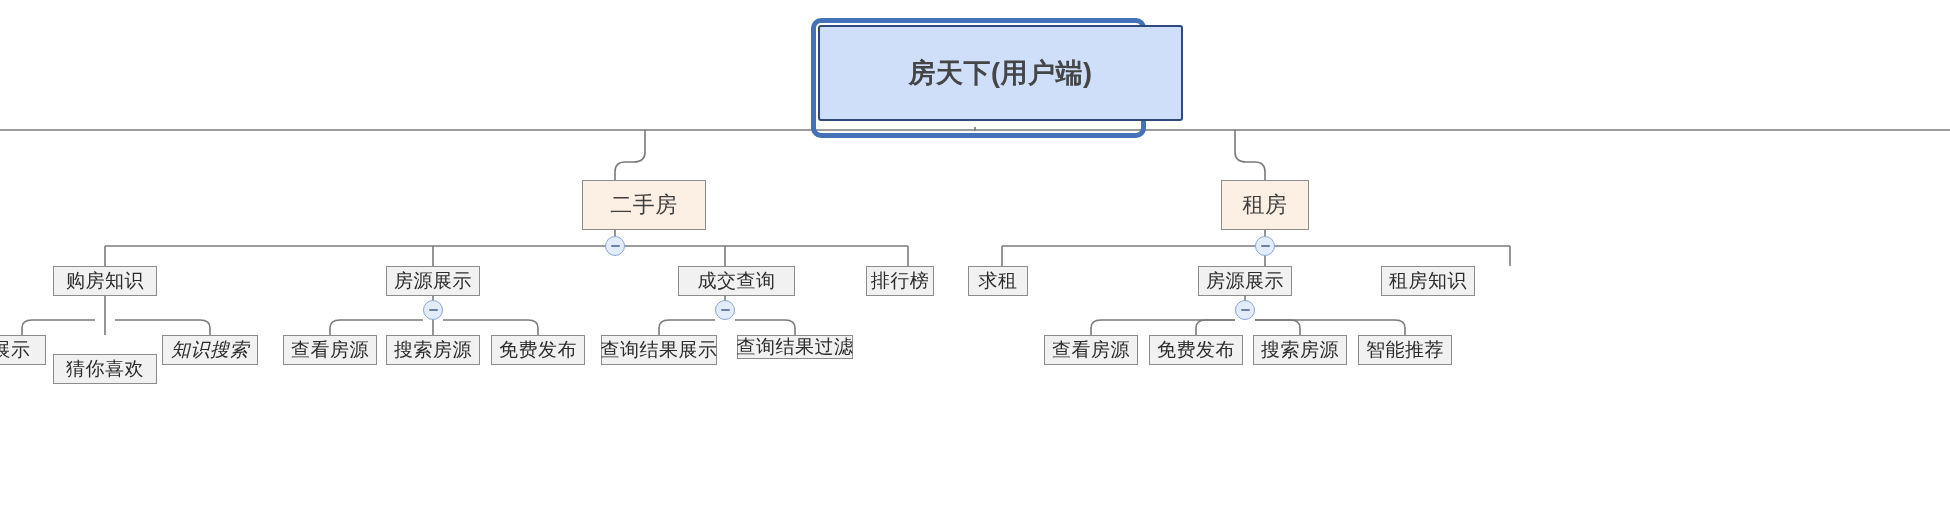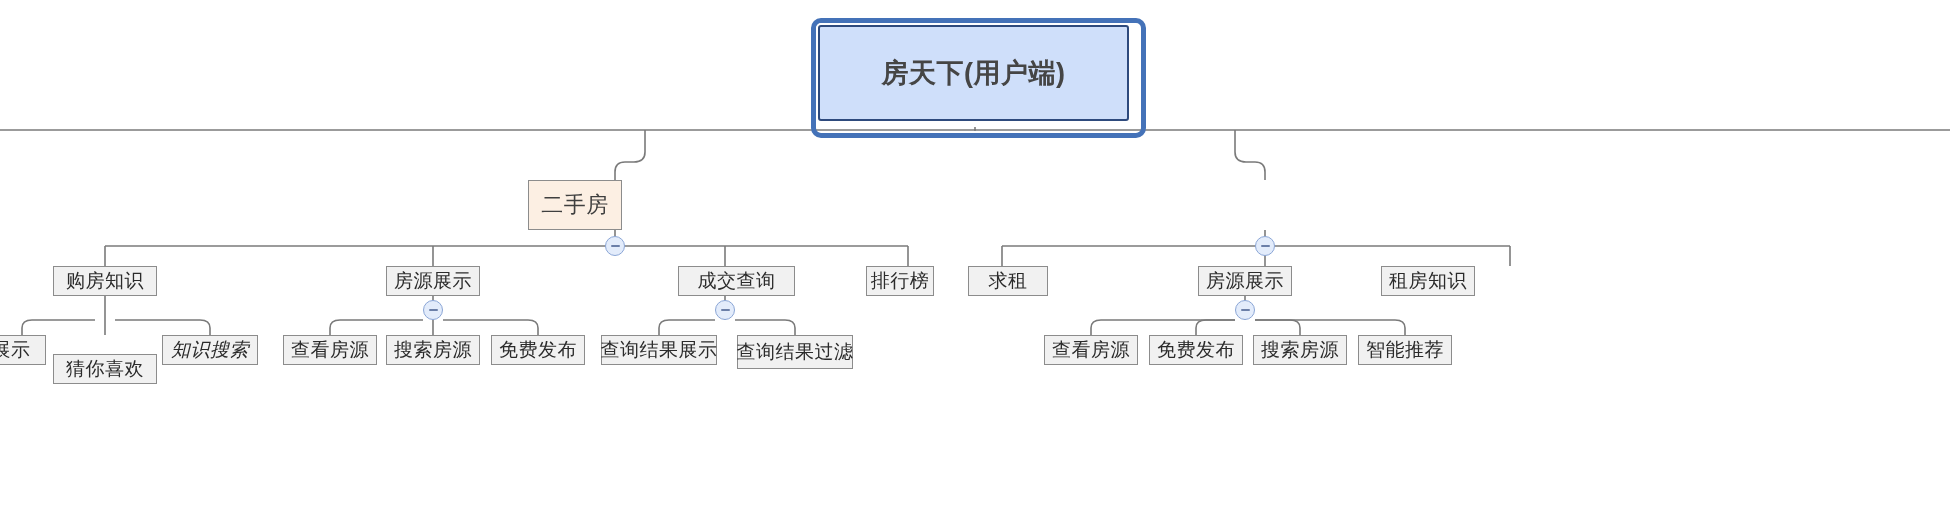--- a/index.html
+++ b/index.html
@@ -130,46 +130,47 @@
 
     <path d="M1245 296 L1245 320"></path>
     <path d="M1091 335 L1091 328 Q1091 320 1101 320 L1235 320"></path>
     <path d="M1196 335 L1196 328 Q1196 320 1206 320 L1235 320"></path>
     <path d="M1300 335 L1300 328 Q1300 320 1290 320 L1255 320"></path>
     <path d="M1405 335 L1405 328 Q1405 320 1395 320 L1255 320"></path>
   </svg>
 
   <div class="root-sel" style="left:811px;top:18px;width:325px;height:110px;"></div>
   <div class="root-sel-inner" style="left:816px;top:23px;width:315px;height:100px;"></div>
-  <div class="node root" style="left:818px;top:25px;width:311px;height:96px;">房天下(用户端)</div>
-
-  <div class="node l2" style="left:528px;top:180px;width:94px;height:50px;font-family:Liberation Serif, serif;">二手房</div>
+  <div class="node root" style="left:818px;top:25px;width:365px;height:96px;">房天下(用户端)</div>
+
+  <div class="node l2" style="left:582px;top:180px;width:124px;height:50px;font-family:Liberation Serif, serif;">二手房</div>
   <div class="toggle" style="left:605px;top:236px;">
       <span class="bar"></span>
     </div>
 
+  <div class="node l2" style="left:1221px;top:180px;width:88px;height:50px;">租房</div>
   <div class="toggle" style="left:1255px;top:236px;">
       <span class="bar"></span>
     </div>
 
   <div class="node l3" style="left:53px;top:266px;width:104px;height:30px;">购房知识</div>
 
   <div class="node l3" style="left:386px;top:266px;width:94px;height:30px;">房源展示</div>
   <div class="toggle" style="left:423px;top:300px;">
       <span class="bar"></span>
     </div>
 
   <div class="node l3" style="left:678px;top:266px;width:117px;height:30px;">成交查询</div>
   <div class="toggle" style="left:715px;top:300px;">
       <span class="bar"></span>
     </div>
 
   <div class="node l3" style="left:866px;top:266px;width:68px;height:30px;">排行榜</div>
 
-  <div class="node l3" style="left:968px;top:266px;width:80px;height:30px;">求租</div>
+  <div class="node l3" style="left:968px;top:266px;width:60px;height:30px;">求租</div>
 
   <div class="node l3" style="left:1198px;top:266px;width:94px;height:30px;">房源展示</div>
   <div class="toggle" style="left:1235px;top:300px;">
       <span class="bar"></span>
     </div>
 
   <div class="node l3" style="left:1381px;top:266px;width:94px;height:30px;">租房知识</div>
 
   <div class="node l4" style="left:-24px;top:335px;width:70px;height:30px;">展示</div>
 
@@ -178,21 +179,21 @@
   <div class="node l4" style="left:162px;top:335px;width:96px;height:30px;font-style:italic;">知识搜索</div>
 
   <div class="node l4" style="left:283px;top:335px;width:94px;height:30px;">查看房源</div>
 
   <div class="node l4" style="left:386px;top:335px;width:94px;height:30px;">搜索房源</div>
 
   <div class="node l4" style="left:491px;top:335px;width:94px;height:30px;">免费发布</div>
 
   <div class="node l4" style="left:601px;top:335px;width:116px;height:30px;">查询结果展示</div>
 
-  <div class="node l4" style="left:737px;top:335px;width:116px;height:34px;">查询结果过滤</div>
+  <div class="node l4" style="left:737px;top:335px;width:116px;height:24px;">查询结果过滤</div>
 
   <div class="node l4" style="left:1044px;top:335px;width:94px;height:30px;">查看房源</div>
 
   <div class="node l4" style="left:1149px;top:335px;width:94px;height:30px;">免费发布</div>
 
   <div class="node l4" style="left:1253px;top:335px;width:94px;height:30px;">搜索房源</div>
 
   <div class="node l4" style="left:1358px;top:335px;width:94px;height:30px;">智能推荐</div>
 
 </div>

